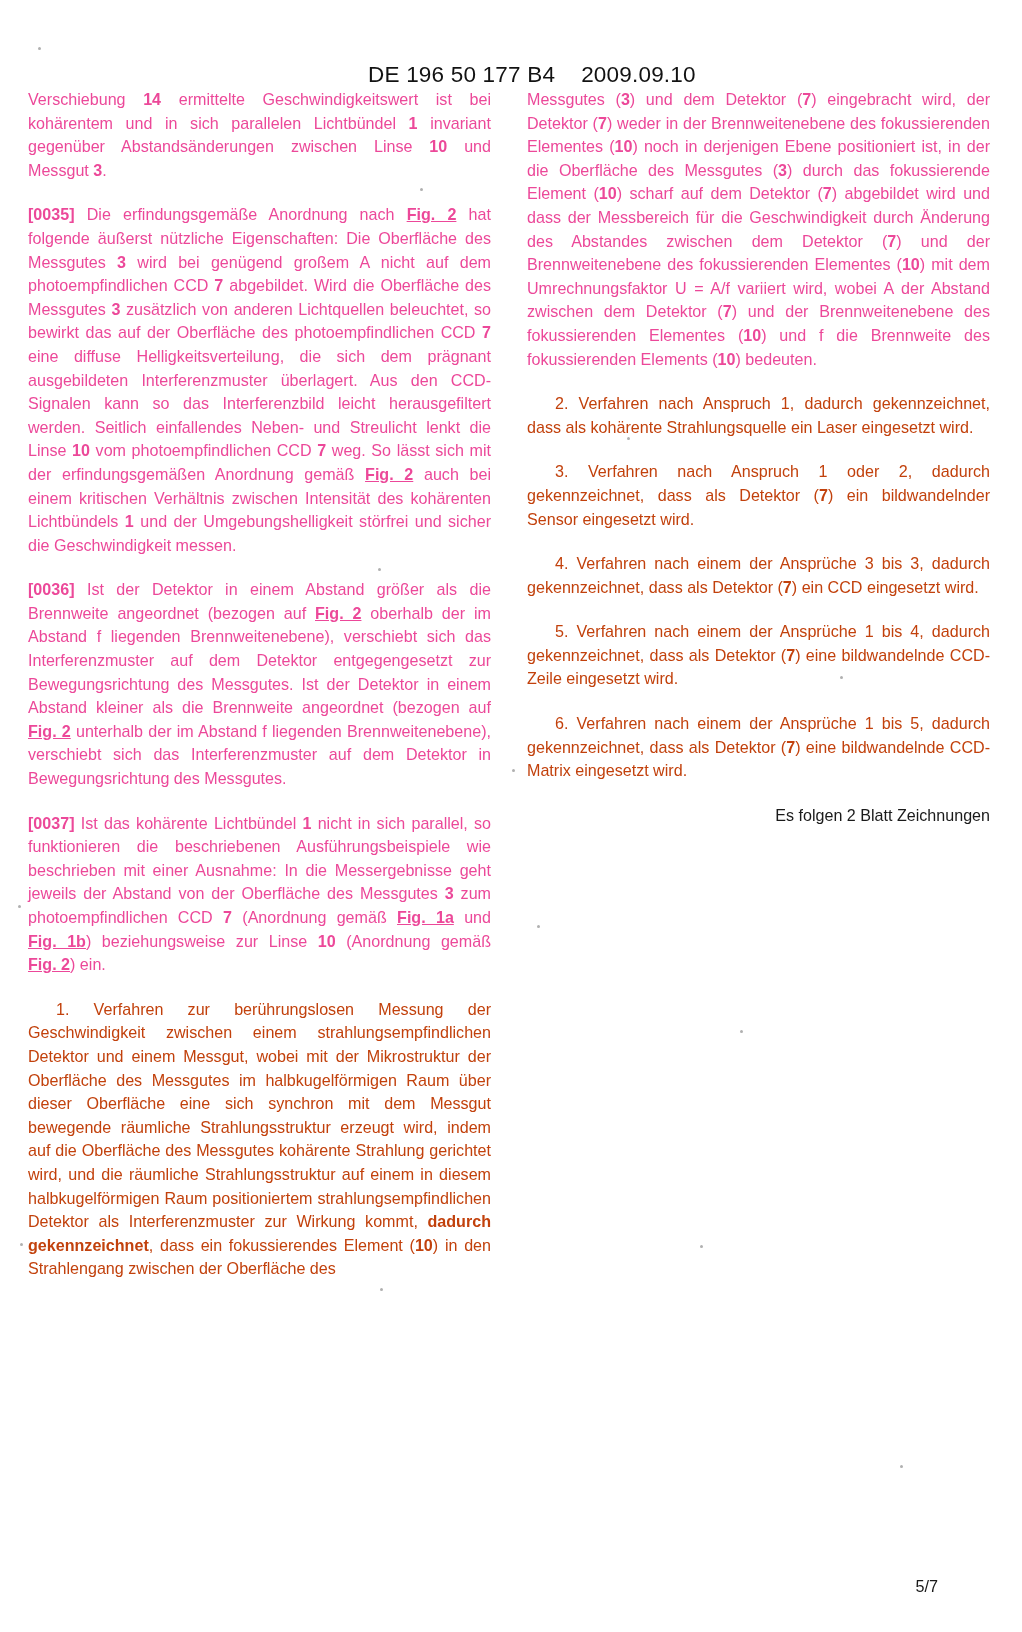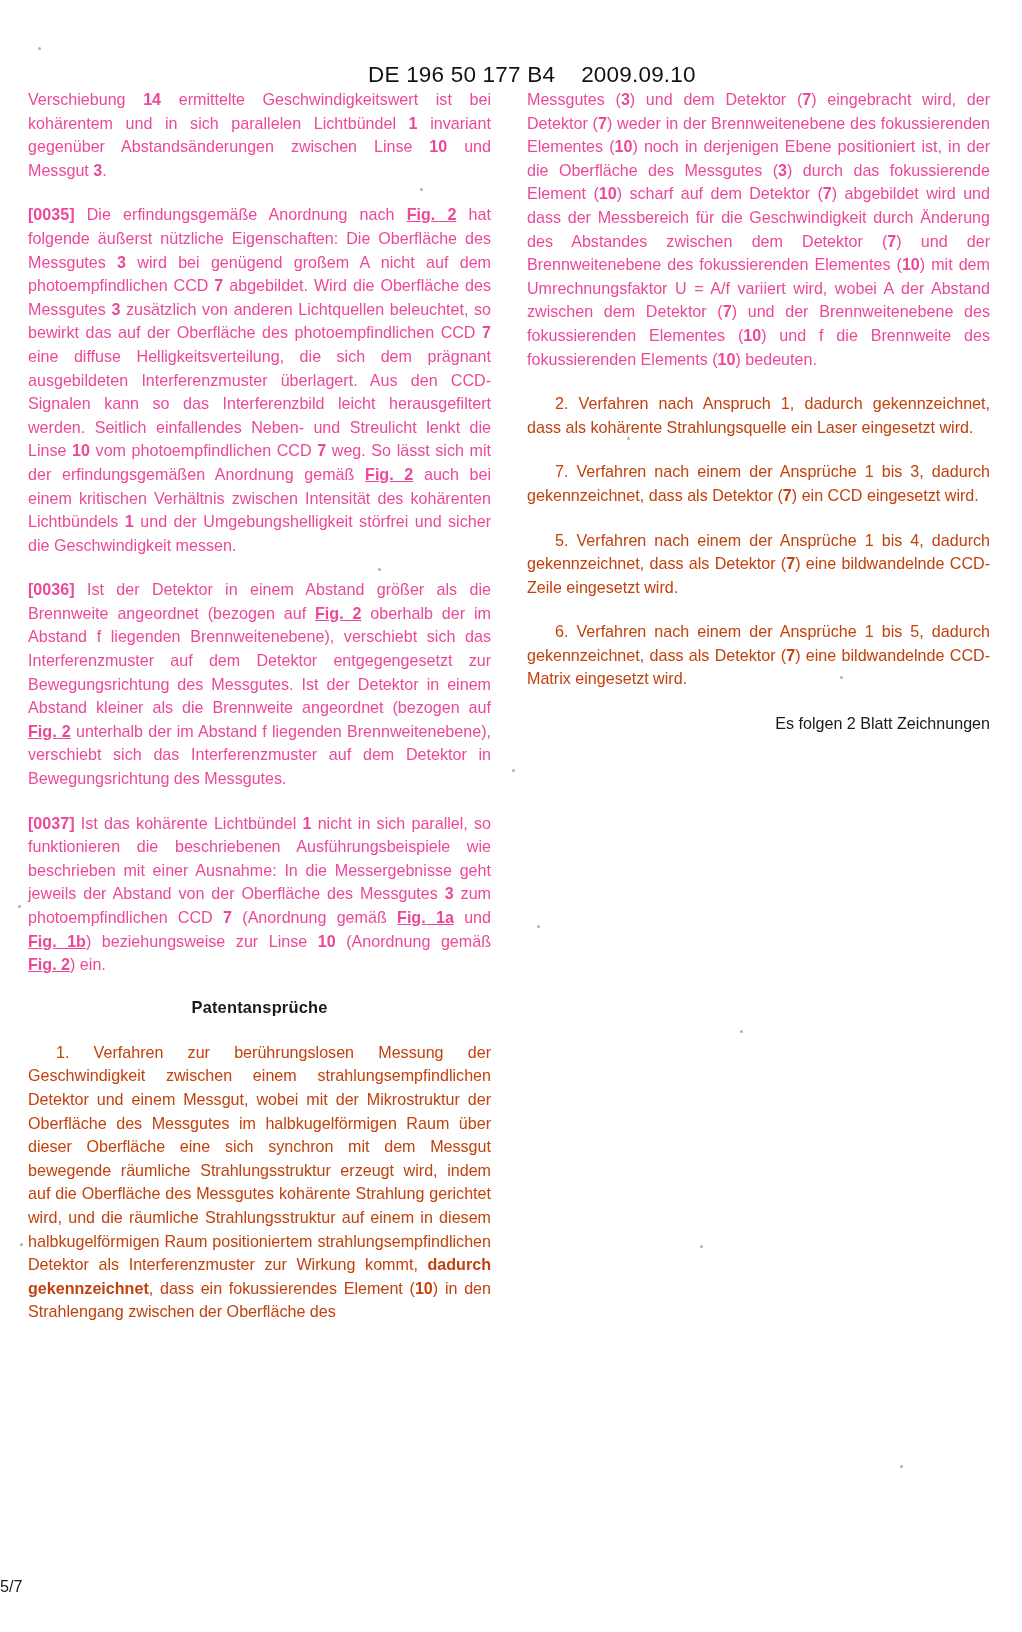--- a/index.html
+++ b/index.html
@@ -89,21 +89,21 @@
     line-height: 23.6px;
     text-align: right;
   }
 
   
   .page-footer {
     position: absolute;
     bottom: 36px;
     left: 0;
     width: 938px;
-    text-align: left;
+    text-align: right;
     font-size: 16.2px;
     color: #1a1a1a;
   }
 
   
   .speck {
     position: absolute;
     background: #6f6f6f;
     width: 3px;
     height: 3px;
@@ -125,33 +125,33 @@
     <div class="col">
 
       <p class="para"><span>Verschiebung </span><b>14</b><span> ermittelte Geschwindigkeitswert ist bei kohärentem und in sich parallelen Lichtbündel </span><b>1</b><span> invariant gegenüber Abstandsänderungen zwischen Linse </span><b>10</b><span> und Messgut </span><b>3</b><span>.</span></p>
 
       <p class="para"><b>[0035]</b><span><span> Die erfindungsgemäße Anordnung nach </span><span class="figref">Fig. 2</span><span> hat folgende äußerst nützliche Eigenschaften: Die Oberfläche des Messgutes </span><b>3</b><span> wird bei genügend großem A nicht auf dem photoempfindlichen CCD </span><b>7</b><span> abgebildet. Wird die Oberfläche des Messgutes </span><b>3</b><span> zusätzlich von anderen Lichtquellen beleuchtet, so bewirkt das auf der Oberfläche des photoempfindlichen CCD </span><b>7</b><span> eine diffuse Helligkeitsverteilung, die sich dem prägnant ausgebildeten Interferenzmuster überlagert. Aus den CCD-Signalen kann so das Interferenzbild leicht herausgefiltert werden. Seitlich einfallendes Neben- und Streulicht lenkt die Linse </span><b>10</b><span> vom photoempfindlichen CCD </span><b>7</b><span> weg. So lässt sich mit der erfindungsgemäßen Anordnung gemäß </span><span class="figref">Fig. 2</span><span> auch bei einem kritischen Verhältnis zwischen Intensität des kohärenten Lichtbündels </span><b>1</b><span> und der Umgebungshelligkeit störfrei und sicher die Geschwindigkeit messen.</span></span></p>
 
       <p class="para"><b>[0036]</b><span><span>  Ist der Detektor in einem Abstand größer als die Brennweite angeordnet (bezogen auf </span><span class="figref">Fig. 2</span><span> oberhalb der im Abstand f liegenden Brennweitenebene), verschiebt sich das Interferenzmuster auf dem Detektor entgegengesetzt zur Bewegungsrichtung des Messgutes. Ist der Detektor in einem Abstand kleiner als die Brennweite angeordnet (bezogen auf </span><span class="figref">Fig. 2</span><span> unterhalb der im Abstand f liegenden Brennweitenebene), verschiebt sich das Interferenzmuster auf dem Detektor in Bewegungsrichtung des Messgutes.</span></span></p>
 
       <p class="para"><b>[0037]</b><span><span>  Ist das kohärente Lichtbündel </span><b>1</b><span> nicht in sich parallel, so funktionieren die beschriebenen Ausführungsbeispiele wie beschrieben mit einer Ausnahme: In die Messergebnisse geht jeweils der Abstand von der Oberfläche des Messgutes </span><b>3</b><span> zum photoempfindlichen CCD </span><b>7</b><span> (Anordnung gemäß </span><span class="figref">Fig. 1a</span><span> und </span><span class="figref">Fig. 1b</span><span>) beziehungsweise zur Linse </span><b>10</b><span> (Anordnung gemäß </span><span class="figref">Fig. 2</span><span>) ein.</span></span></p>
 
-      <h2 class="section-title">Patentansprüche</h2>
 
       <p class="claim tight"><span>1. Verfahren zur berührungslosen Messung der Geschwindigkeit zwischen einem strahlungsempfindlichen Detektor und einem Messgut, wobei mit der Mikrostruktur der Oberfläche des Messgutes im halbkugelförmigen Raum über dieser Oberfläche eine sich synchron mit dem Messgut bewegende räumliche Strahlungsstruktur erzeugt wird, indem auf die Oberfläche des Messgutes kohärente Strahlung gerichtet wird, und die räumliche Strahlungsstruktur auf einem in diesem halbkugelförmigen Raum positioniertem strahlungsempfindlichen Detektor als Interferenzmuster zur Wirkung kommt, </span><b>dadurch gekennzeichnet</b><span>, dass ein fokussierendes Element (</span><b>10</b><span>) in den Strahlengang zwischen der Oberfläche des </span></p>
     </div>
 
     <div class="col">
 
       <p class="para"><span>Messgutes (</span><b>3</b><span>) und dem Detektor (</span><b>7</b><span>) eingebracht wird, der Detektor (</span><b>7</b><span>) weder in der Brennweitenebene des fokussierenden Elementes (</span><b>10</b><span>) noch in derjenigen Ebene positioniert ist, in der die Oberfläche des Messgutes (</span><b>3</b><span>) durch das fokussierende Element (</span><b>10</b><span>) scharf auf dem Detektor (</span><b>7</b><span>) abgebildet wird und dass der Messbereich für die Geschwindigkeit durch Änderung des Abstandes zwischen dem Detektor (</span><b>7</b><span>) und der Brennweitenebene des fokussierenden Elementes (</span><b>10</b><span>) mit dem Umrechnungsfaktor U = A/f variiert wird, wobei A der Abstand zwischen dem Detektor (</span><b>7</b><span>) und der Brennweitenebene des fokussierenden Elementes (</span><b>10</b><span>) und f die Brennweite des fokussierenden Elements (</span><b>10</b><span>) bedeuten.</span></p>
 
       <p class="claim"><span>2. Verfahren nach Anspruch 1, dadurch gekennzeichnet, dass als kohärente Strahlungsquelle ein Laser eingesetzt wird.</span></p>
 
+      <p class="claim"><span>3. Verfahren nach Anspruch 1 oder 2, dadurch gekennzeichnet, dass als Detektor (</span><b>7</b><span>) ein bildwandelnder Sensor eingesetzt wird.</span></p>
 
-      <p class="claim"><span>7. Verfahren nach einem der Ansprüche 1 bis 3, dadurch gekennzeichnet, dass als Detektor (</span><b>7</b><span>) ein CCD eingesetzt wird.</span></p>
+      <p class="claim"><span>4. Verfahren nach einem der Ansprüche 3 bis 3, dadurch gekennzeichnet, dass als Detektor (</span><b>7</b><span>) ein CCD eingesetzt wird.</span></p>
 
       <p class="claim"><span>5. Verfahren nach einem der Ansprüche 1 bis 4, dadurch gekennzeichnet, dass als Detektor (</span><b>7</b><span>) eine bildwandelnde CCD-Zeile eingesetzt wird.</span></p>
 
       <p class="claim"><span>6. Verfahren nach einem der Ansprüche 1 bis 5, dadurch gekennzeichnet, dass als Detektor (</span><b>7</b><span>) eine bildwandelnde CCD-Matrix eingesetzt wird.</span></p>
 
       <p class="note-center">Es folgen 2 Blatt Zeichnungen</p>
     </div>
   </div>
 
   <div class="page-footer">

